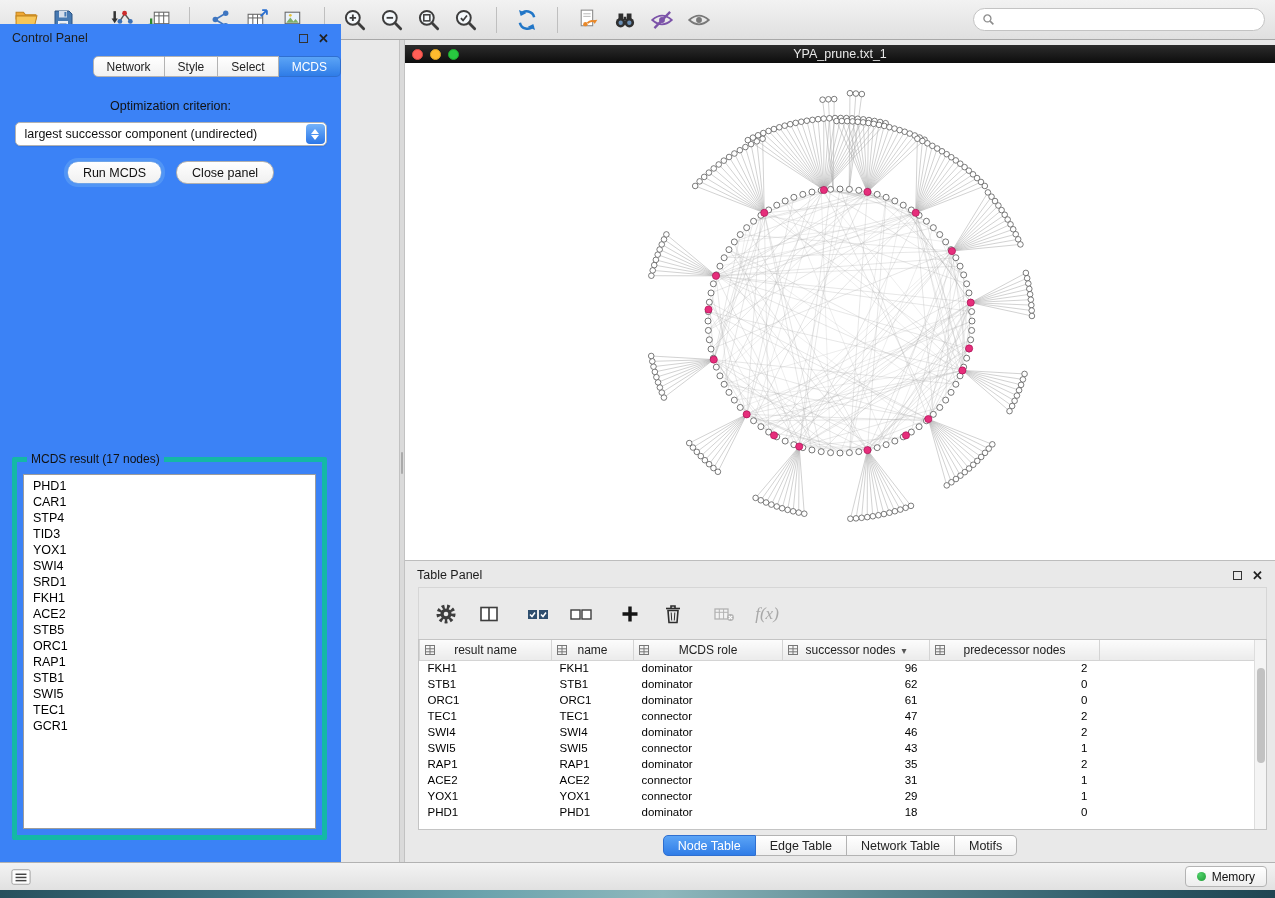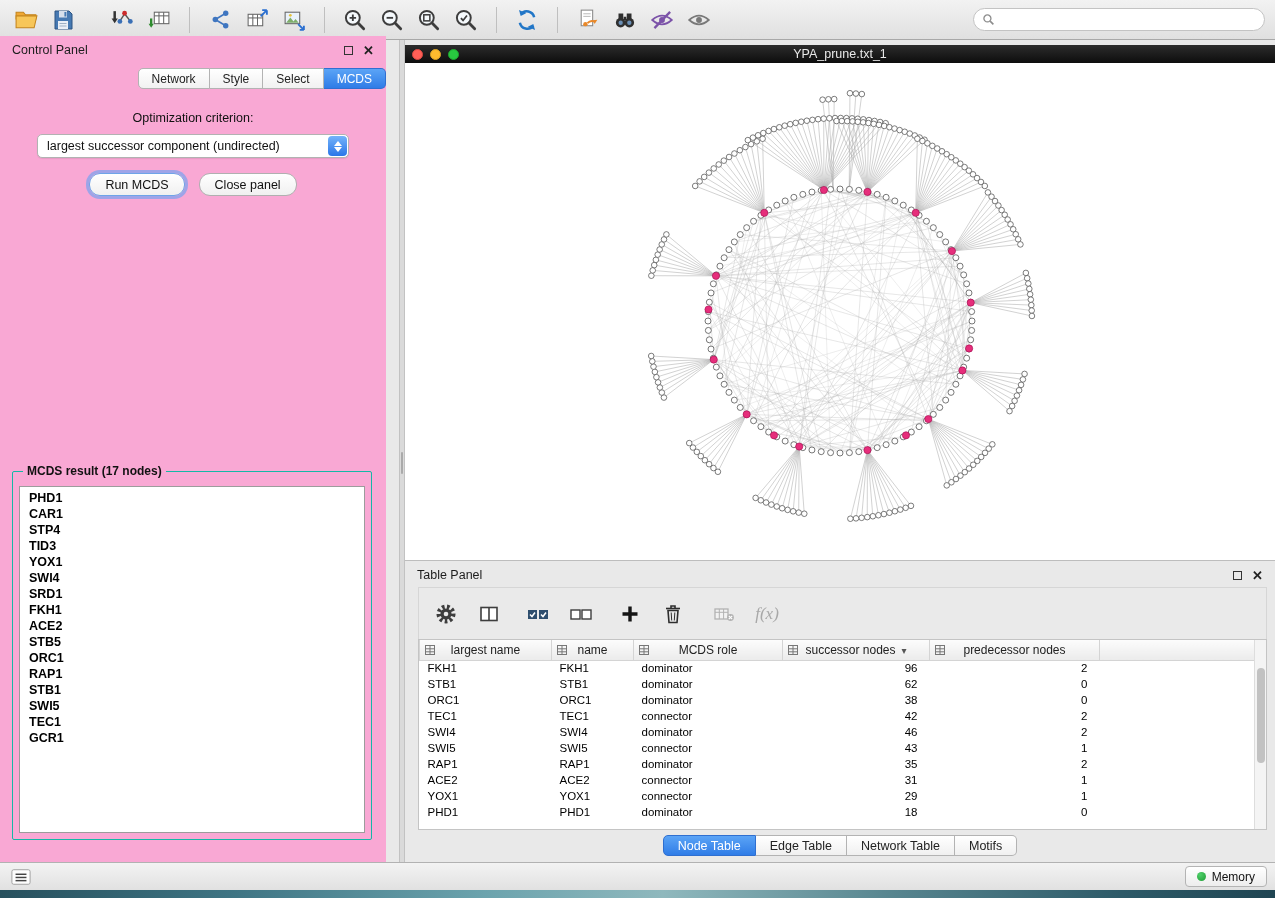--- a/index.html
+++ b/index.html
@@ -11,42 +11,42 @@
   .toolbar{position:absolute;top:0;left:0;right:0;height:40px;background:linear-gradient(#f2f2f2,#e0e0e0);
     border-bottom:1px solid #a8a8a8;display:flex;align-items:center;padding:0 10px;gap:5px;}
   .tb{width:32px;height:30px;border:none;background:transparent;display:flex;align-items:center;justify-content:center;padding:0;cursor:default;}
   .tb svg{display:block;}
   .sep{width:1px;height:26px;background:#bfbfbf;margin:0 9px;flex:0 0 aupx;}
   .search{margin-left:auto;display:flex;align-items:center;background:#fff;border:1px solid #c3c3c3;
     border-radius:12px;height:23px;width:292px;padding:0 8px;gap:5px;}
   .search input{border:none;outline:none;flex:1;font-size:12px;font-family:"Liberation Sans",sans-serif;background:transparent;}
 
   
-  .control-panel{position:absolute;left:0;top:36px;width:386px;bottom:36px;background:#f9a8d4;}
+  .control-panel{position:absolute;left:0;top:24px;width:341px;bottom:36px;background:#3b82f6;}
   .panel-header{height:28px;display:flex;align-items:center;padding:0 12px;font-size:12.5px;color:#1d1d1d;}
   .win-btns{margin-left:auto;display:flex;align-items:center;gap:10px;}
   .win-float{width:9px;height:9px;border:1.5px solid #333;display:inline-block;}
   .win-close{font-size:13px;font-weight:bold;color:#222;line-height:1;}
   .tabgroup{display:flex;justify-content:flex-end;margin-top:4px;}
   .tab{height:21px;padding:0 13px;font-size:12px;background:linear-gradient(#ffffff,#f1f1f1);
     border:1px solid #b3b3b3;border-left:none;display:flex;align-items:center;color:#222;}
   .tab:first-child{border-left:1px solid #b3b3b3;border-radius:5px 0 0 5px;}
   .tab:last-child{border-radius:0 5px 5px 0;}
   .tab.active{background:linear-gradient(#5ba4f6,#2f7ce7);color:#fff;border-color:#2f6fd0;}
   .opt-label{text-align:center;margin-top:22px;font-size:12.5px;color:#111;}
   .combo{position:relative;margin:9px auto 0;width:312px;height:24px;background:#fff;border:1px solid #b2b2b2;
     border-radius:5px;display:flex;align-items:center;padding:0 24px 0 9px;font-size:12.5px;color:#111;
     box-shadow:0 1px 1px rgba(0,0,0,.08);}
   .combo .stepper{position:absolute;right:1px;top:1px;bottom:1px;width:19px;border-radius:4px;
     background:linear-gradient(#74b3fa,#2a76e8);display:flex;flex-direction:column;align-items:center;justify-content:center;gap:1px;}
   .btn-row{display:flex;justify-content:center;gap:14px;margin-top:15px;}
   .btn{height:23px;padding:0 15px;font-size:12.5px;font-family:"Liberation Sans",sans-serif;color:#111;
     background:linear-gradient(#ffffff,#f0f0f0);border:1px solid #b0b0b0;border-radius:11px;}
   .btn.focused{box-shadow:0 0 0 3px rgba(97,162,245,.6);border-color:#6ea4e8;}
-  .result{position:absolute;left:12px;right:14px;top:428px;bottom:22px;border:1px solid #14b8a6;border-radius:2px;padding:6px;font-weight:bold;}
+  .result{position:absolute;left:12px;right:14px;top:428px;bottom:22px;border:5px solid #14b8a6;border-radius:2px;padding:6px;}
   .result legend{font-size:12px;color:#111;padding:0 4px;margin-left:4px;}
   .result .list{position:absolute;left:6px;right:6px;top:8px;bottom:6px;background:#fff;border:1px solid #9c9c9c;
     overflow:hidden;padding:3px 0;}
   .list-item{padding:0 9px;line-height:16px;font-size:12.5px;color:#000;}
 
   .v-divider{position:absolute;left:399px;width:6px;top:40px;bottom:36px;background:#dadada;border-left:1px solid #c2c2c2;border-right:1px solid #c2c2c2;}
   .v-divider .grip{position:absolute;top:412px;left:1px;width:2px;height:22px;background:#aaa;border-radius:2px;}
 
   
   .network-window{position:absolute;left:405px;top:45px;right:0;height:515px;}
@@ -1054,21 +1054,21 @@
         </colgroup>
         <thead>
           <tr>
             <th>
               <svg class="hgrid" width="10" height="10" viewBox="0 0 10 10">
                   <rect x="0.5" y="0.5" width="9" height="9" fill="none" stroke="#777"></rect>
                   <line x1="0.5" y1="3.8" x2="9.5" y2="3.8" stroke="#777"></line>
                   <line x1="0.5" y1="6.8" x2="9.5" y2="6.8" stroke="#777"></line>
                   <line x1="5" y1="0.5" x2="5" y2="9.5" stroke="#777"></line>
                 </svg>
-              <span>largest name</span>
+              <span>result name</span>
             </th>
             <th>
               <svg class="hgrid" width="10" height="10" viewBox="0 0 10 10">
                   <rect x="0.5" y="0.5" width="9" height="9" fill="none" stroke="#777"></rect>
                   <line x1="0.5" y1="3.8" x2="9.5" y2="3.8" stroke="#777"></line>
                   <line x1="0.5" y1="6.8" x2="9.5" y2="6.8" stroke="#777"></line>
                   <line x1="5" y1="0.5" x2="5" y2="9.5" stroke="#777"></line>
                 </svg>
               <span>name</span>
             </th>
@@ -1119,30 +1119,30 @@
               <td>dominator</td>
               <td class="num">62</td>
               <td class="num">0</td>
               <td></td>
             </tr>
 
             <tr>
               <td>ORC1</td>
               <td>ORC1</td>
               <td>dominator</td>
-              <td class="num">38</td>
+              <td class="num">61</td>
               <td class="num">0</td>
               <td></td>
             </tr>
 
             <tr>
               <td>TEC1</td>
               <td>TEC1</td>
               <td>connector</td>
-              <td class="num">42</td>
+              <td class="num">47</td>
               <td class="num">2</td>
               <td></td>
             </tr>
 
             <tr>
               <td>SWI4</td>
               <td>SWI4</td>
               <td>dominator</td>
               <td class="num">46</td>
               <td class="num">2</td>

